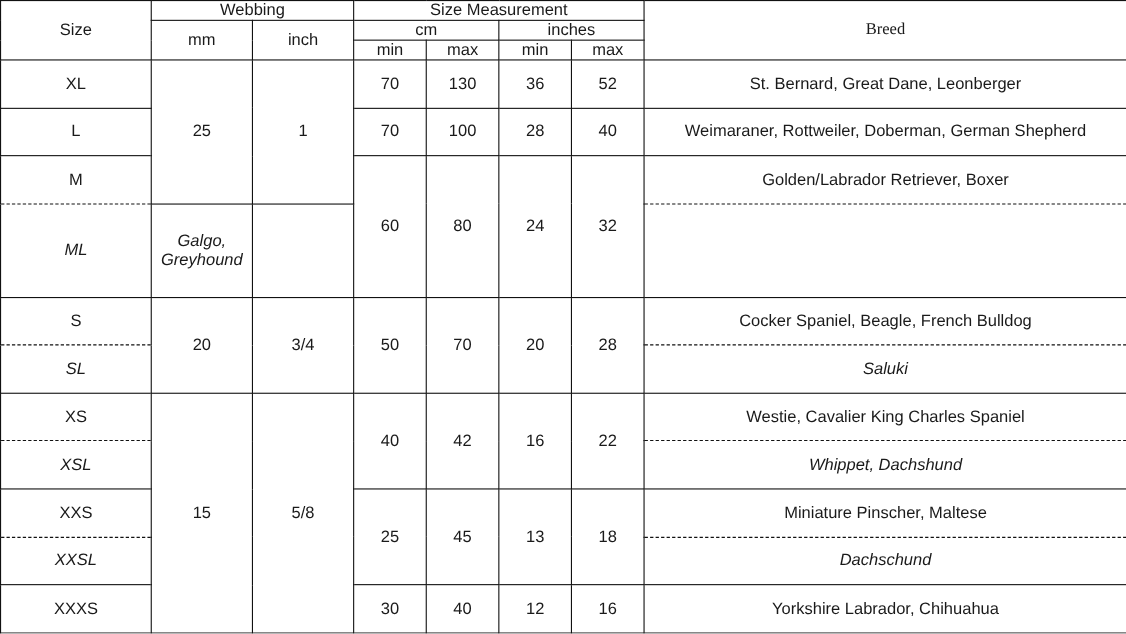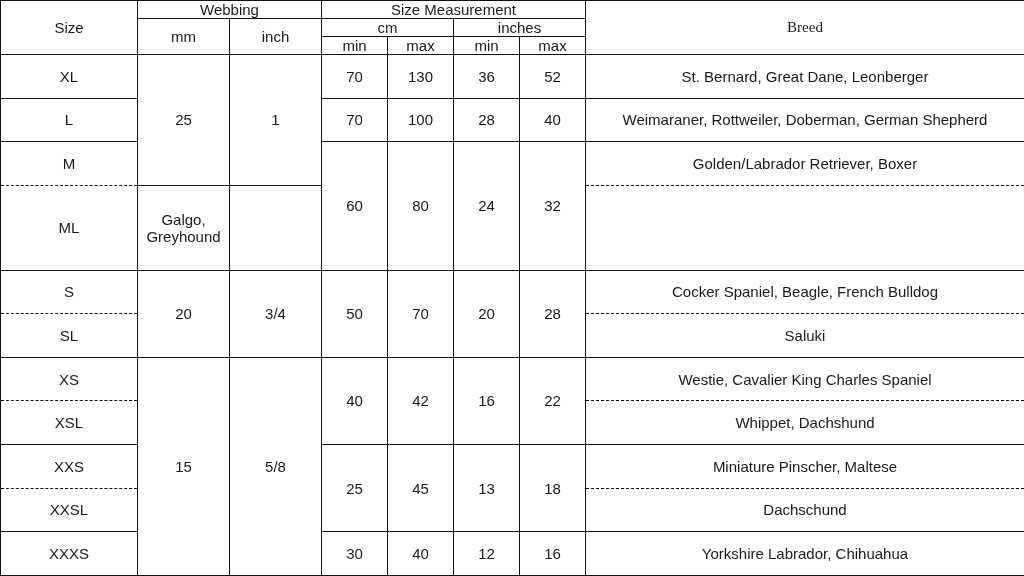--- a/index.html
+++ b/index.html
@@ -49,29 +49,31 @@
     font-size: 15px;
   }
   .breed-head {
     text-align: center;
     padding-left: 0;
     font-family: Liberation Serif, serif;
   }
   
   .dash-top {
     border-top: 1px dashed #111111 !important;
+    font-style: italic;
   }
   .dash-bottom {
     border-bottom: 1px dashed #111111 !important;
   }
   .no-bottom {
     border-bottom: none !important;
   }
   .no-top {
     border-top: none !important;
+    font-style: italic;
   }
   .col-size { width: 137px; }
   .col-mm { width: 92px; }
   .col-inch { width: 92px; }
   .col-cmin { width: 66px; }
   .col-cmax { width: 66px; }
   .col-imin { width: 66px; }
   .col-imax { width: 66px; }
   .col-breed { width: 439px; }
   .size-label {

